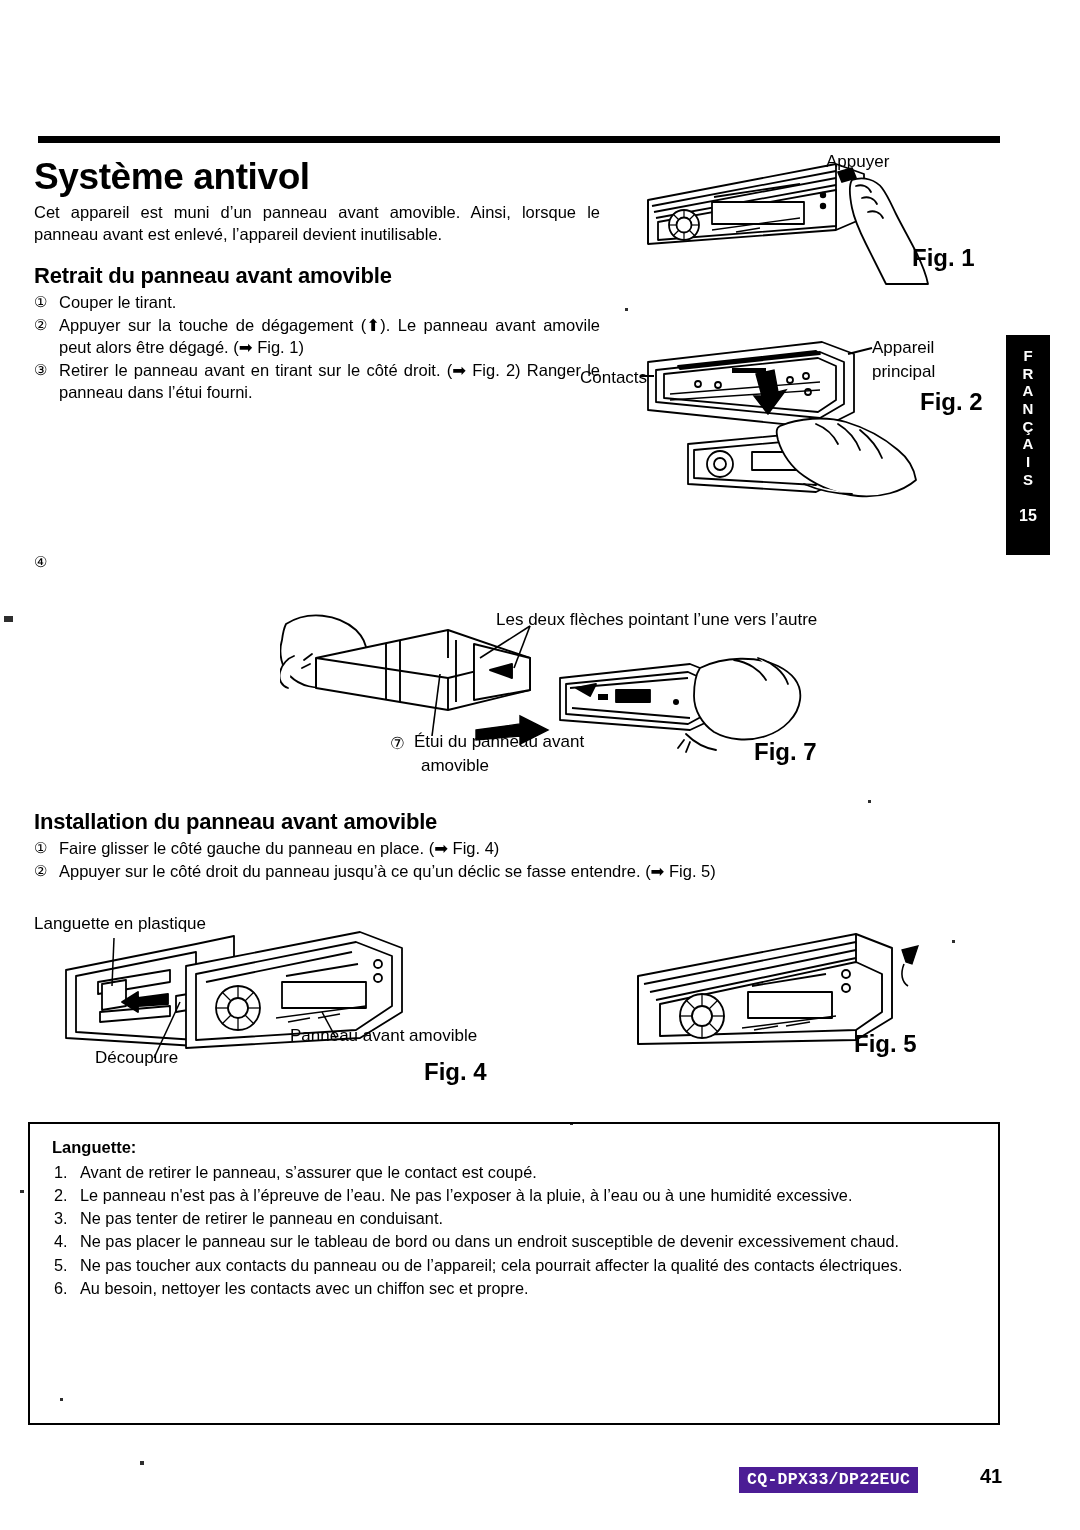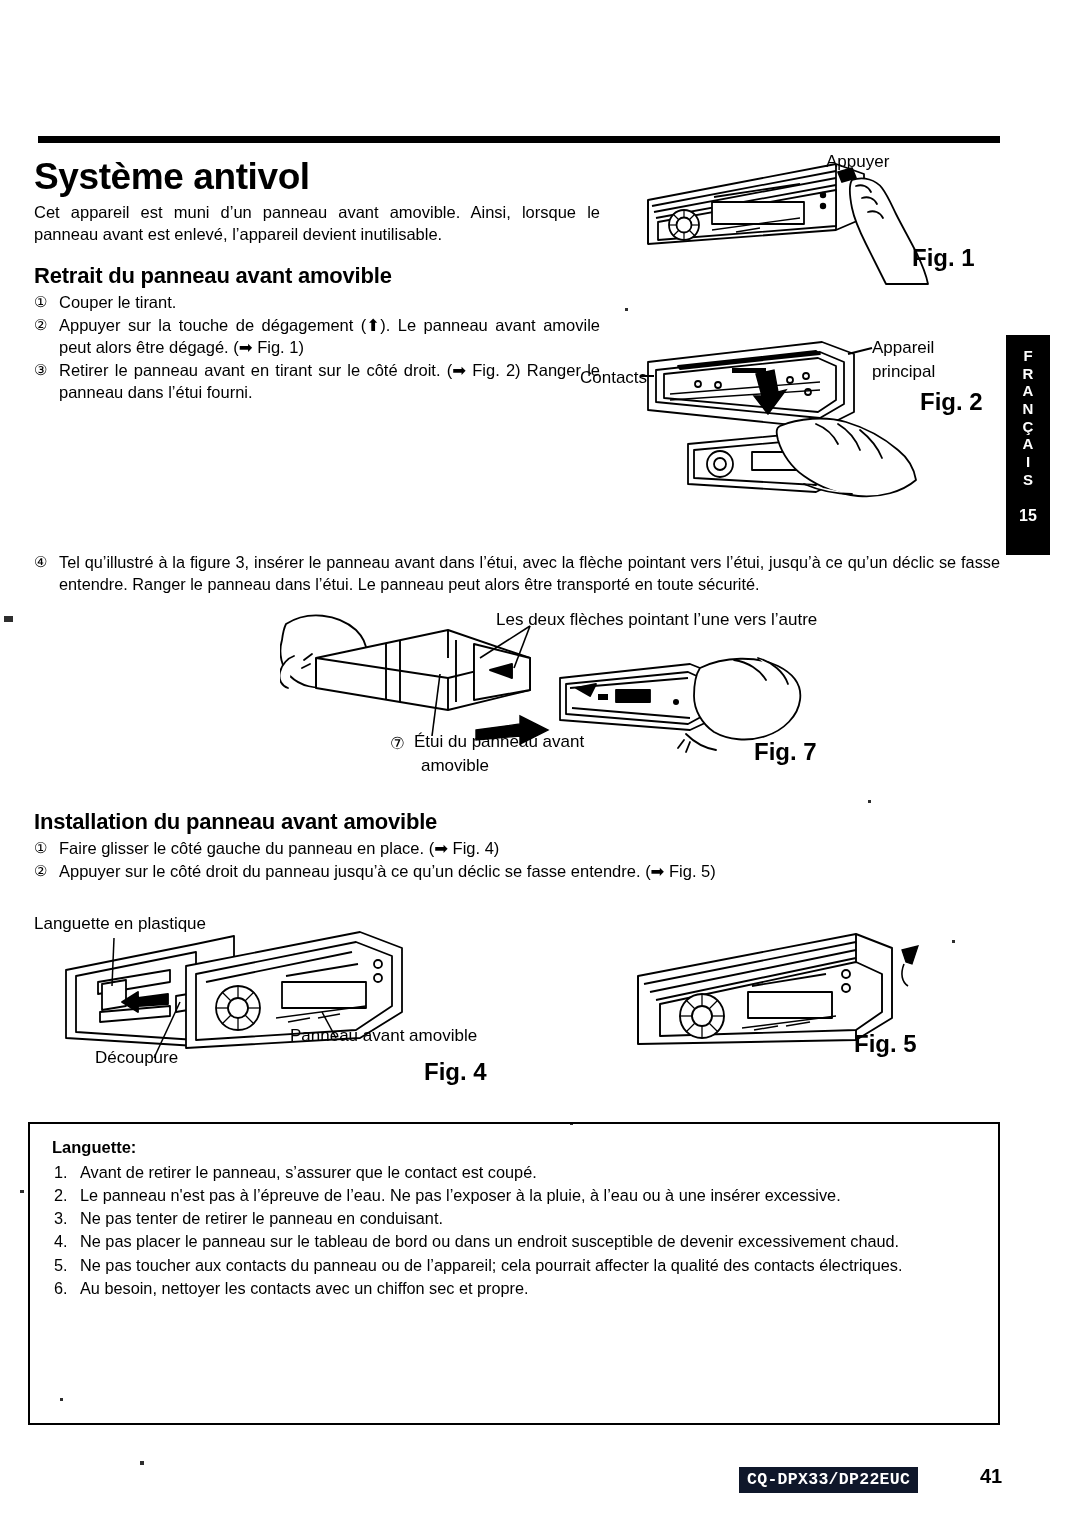--- a/index.html
+++ b/index.html
@@ -165,21 +165,21 @@
     position: absolute;
     left: 2px;
     top: 0;
   }
 
   
   .footer-model {
     position: absolute;
     left: 739px;
     top: 1467px;
-    background: #0f172a;
+    background: #4c1d95;
     color: #fff;
     font-family: "Liberation Mono", monospace;
     font-size: 16.5px;
     font-weight: bold;
     padding: 3px 8px 4px 8px;
     letter-spacing: 0.3px;
   }
   .footer-page {
     position: absolute;
     left: 980px;
@@ -240,21 +240,20 @@
       </li>
       <li>
         <span class="num">③</span>
         <span>Retirer le panneau avant en tirant sur le côté droit. (➡ Fig. 2) Ranger le panneau dans l’étui fourni.</span>
       </li>
     </ol>
   </div>
 
   <div class="item4">
     <span class="num">④</span>
-    <span>Tel qu’illustré à la figure 3, insérer le panneau avant dans l’étui, avec la flèche pointant vers l’étui, jusqu’à ce qu’un déclic se fasse entendre. Ranger le panneau dans l’étui. Le panneau peut alors être transporté en toute sécurité.</span>
   </div>
 
   <div class="sec2">
     <h2 class="sub">Installation du panneau avant amovible</h2>
     <ol class="circ">
       <li>
         <span class="num">①</span>
         <span>Faire glisser le côté gauche du panneau en place. (➡ Fig. 4)</span>
       </li>
       <li>
@@ -559,21 +558,21 @@
 
   <div class="attn-box">
     <div class="attn-title">Languette:</div>
     <ol class="attn-list">
       <li>
         <span class="num">1.</span>
         <span>Avant de retirer le panneau, s’assurer que le contact est coupé.</span>
       </li>
       <li>
         <span class="num">2.</span>
-        <span>Le panneau n'est pas à l’épreuve de l’eau. Ne pas l’exposer à la pluie, à l’eau ou à une insérer excessive.</span>
+        <span>Le panneau n'est pas à l’épreuve de l’eau. Ne pas l’exposer à la pluie, à l’eau ou à une humidité excessive.</span>
       </li>
       <li>
         <span class="num">3.</span>
         <span>Ne pas tenter de retirer le panneau en conduisant.</span>
       </li>
       <li>
         <span class="num">4.</span>
         <span>Ne pas placer le panneau sur le tableau de bord ou dans un endroit susceptible de devenir excessivement chaud.</span>
       </li>
       <li>

